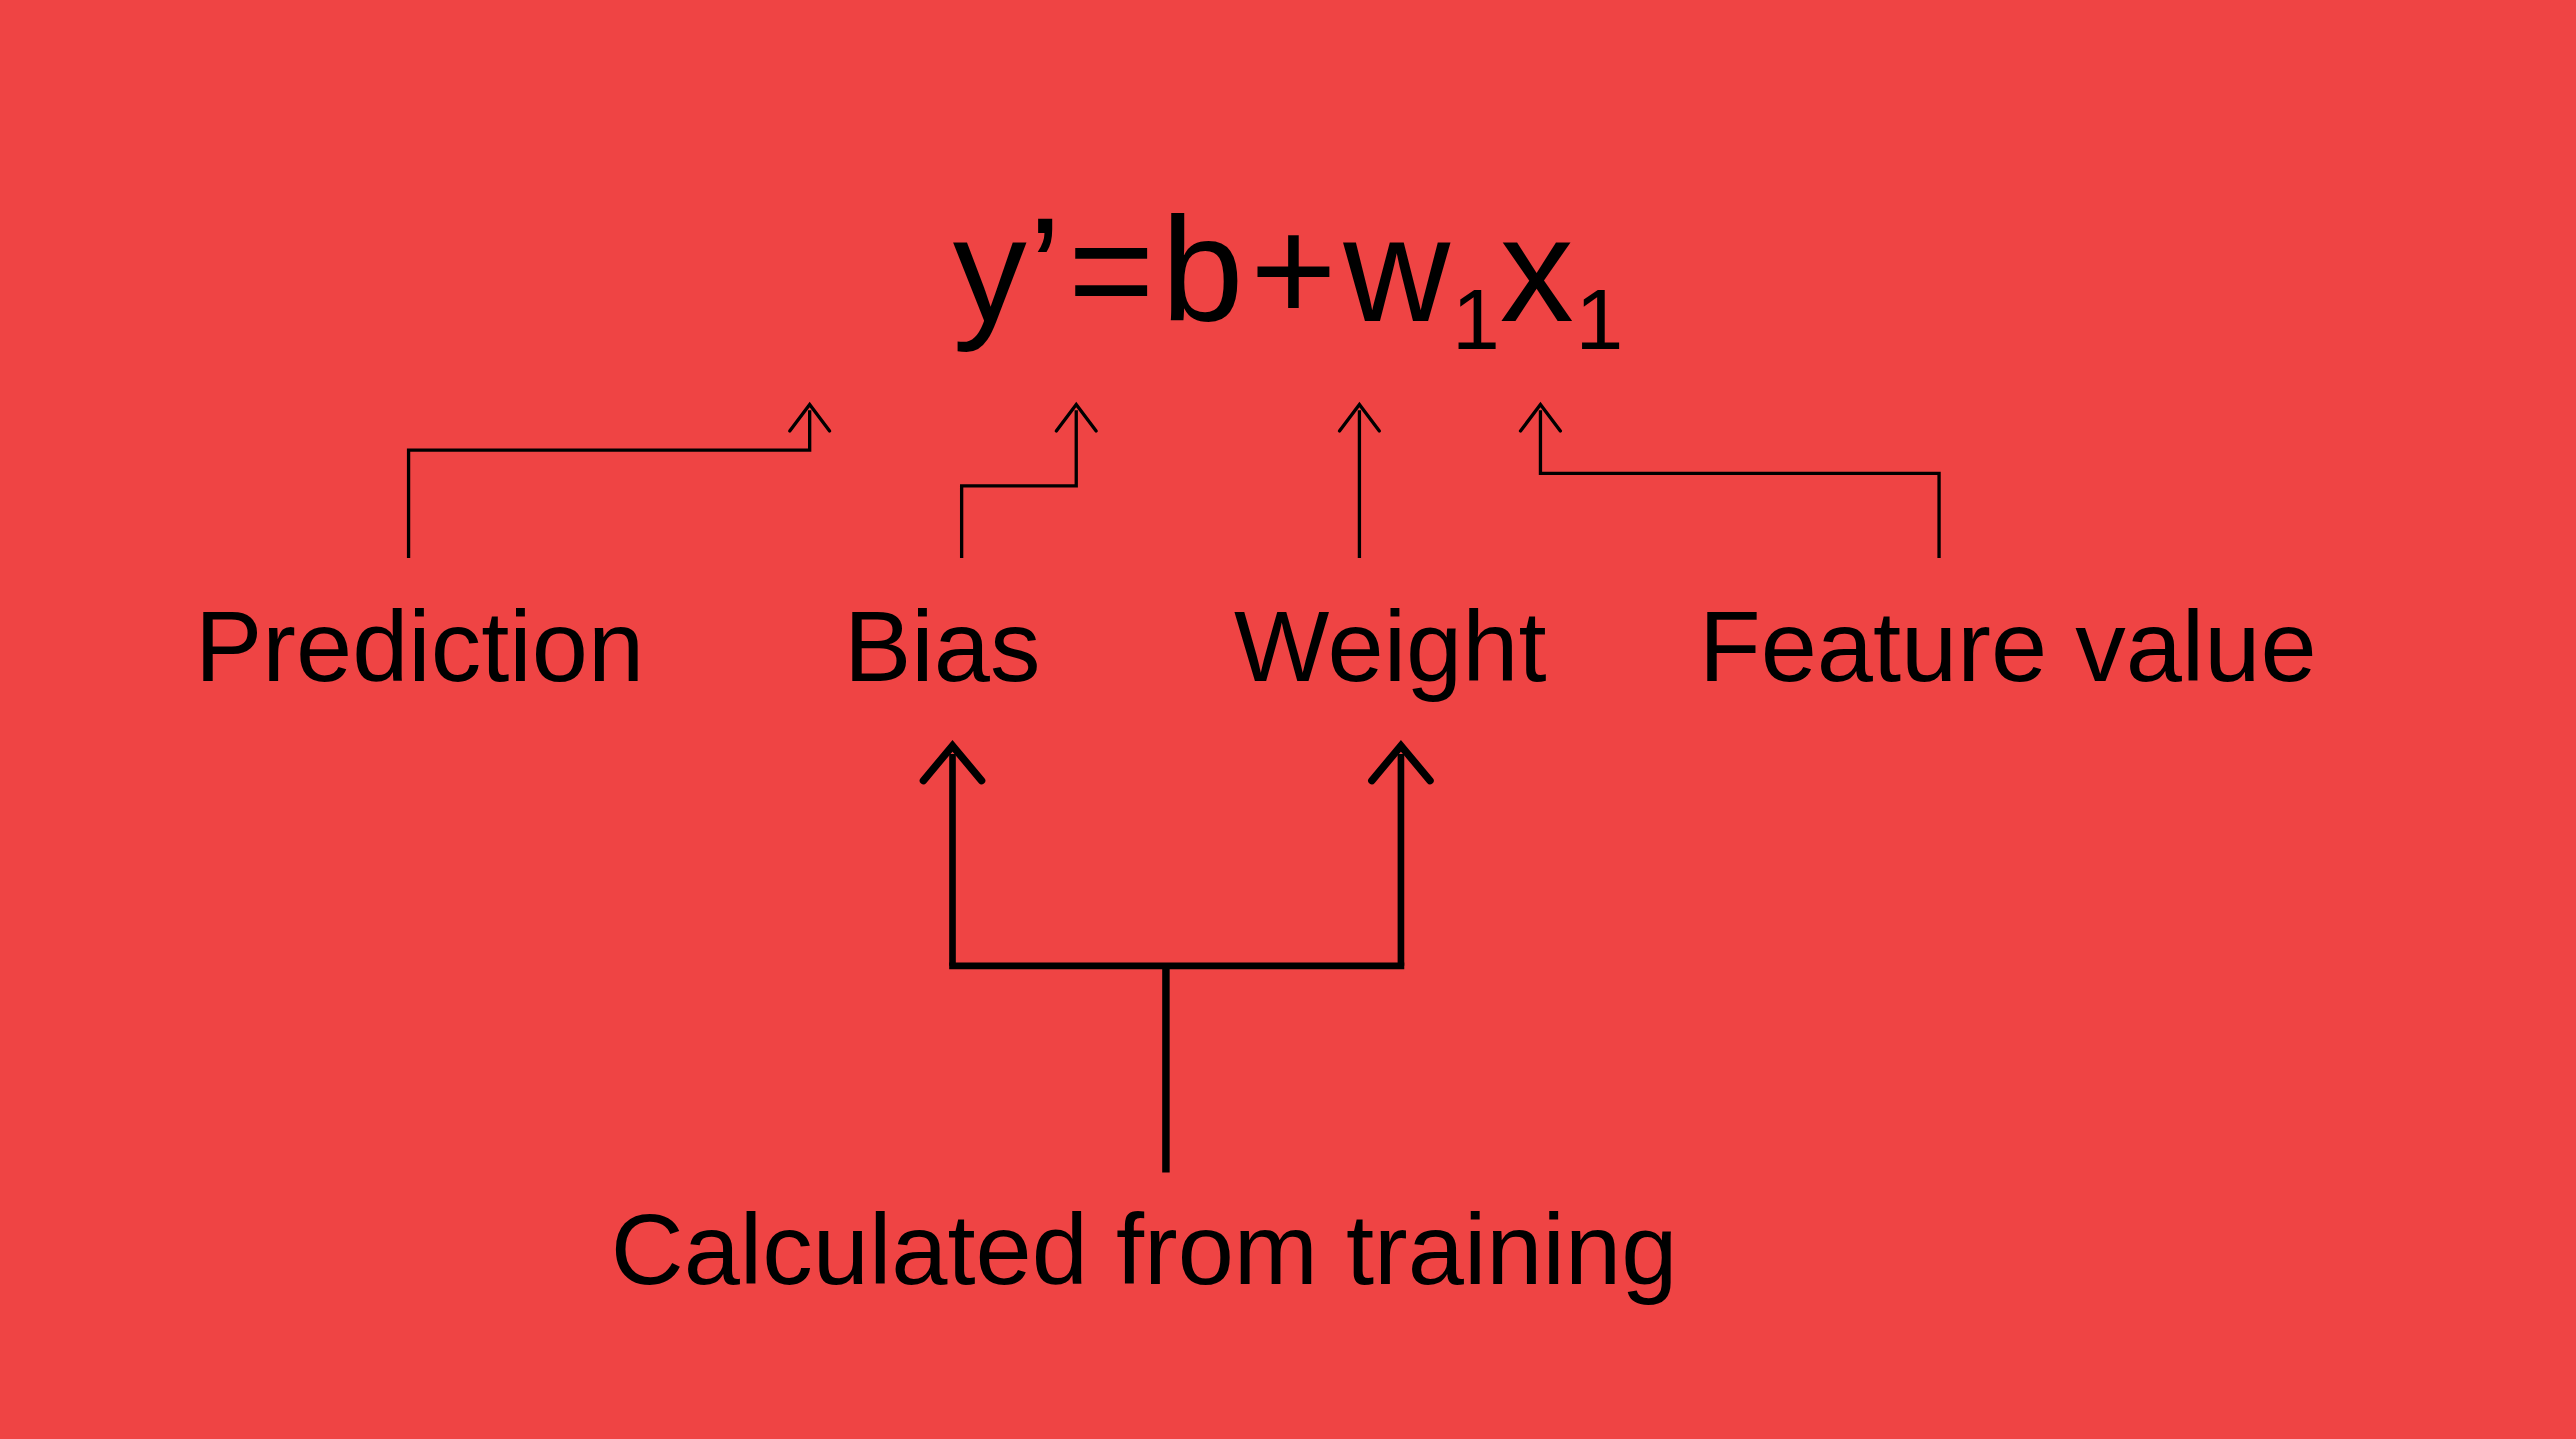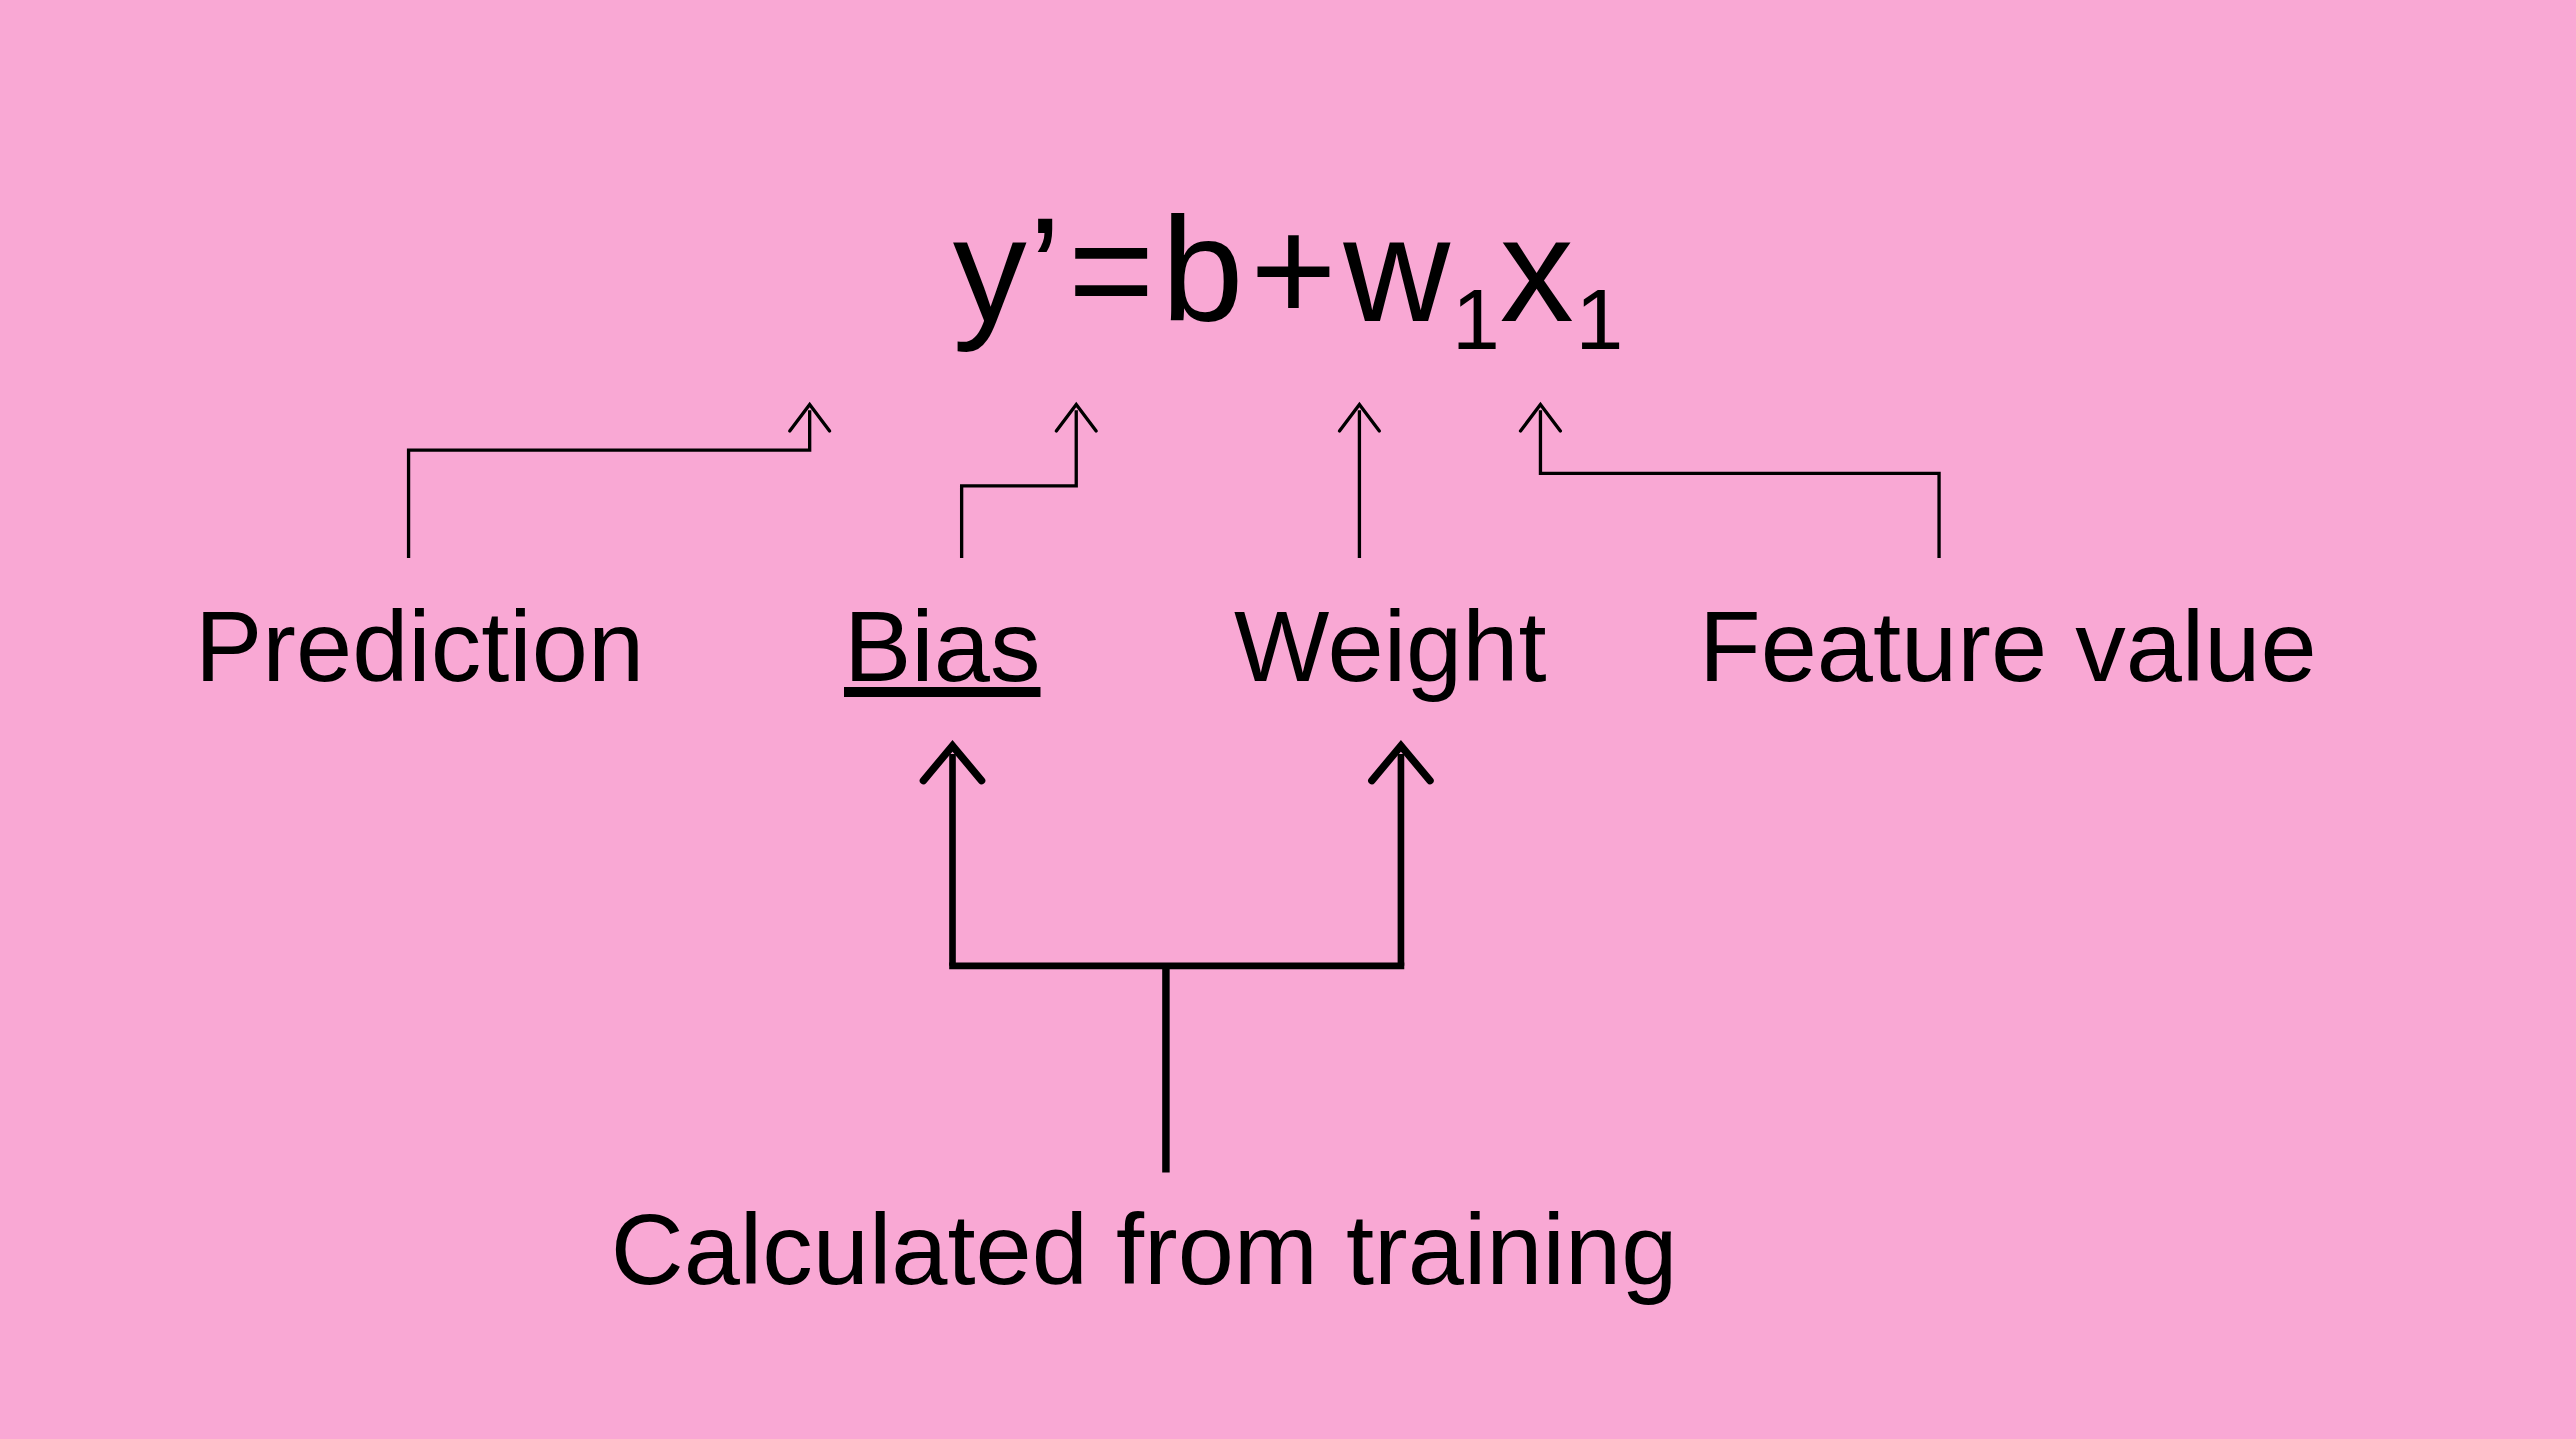--- a/index.html
+++ b/index.html
@@ -8,21 +8,21 @@
     background: #ffffff;
   }
   body {
     font-family: "Liberation Sans", sans-serif;
     color: #000000;
   }
   #stage {
     position: relative;
     width: 2576px;
     height: 1440px;
-    background: #f9a8d4;
+    background: #ef4444;
     overflow: hidden;
   }
   #diagram-svg {
     position: absolute;
     left: 0;
     top: 0;
     width: 2576px;
     height: 1440px;
     display: block;
   }
@@ -51,21 +51,21 @@
   }
   #equation .op {
     padding: 0 5px;
   }
   
   .term-label {
     top: 596px;
     font-size: 101px;
   }
   #label-prediction { left: 163px; margin-left: 32px; }
-  #label-bias       { left: 844px; text-decoration: underline; }
+  #label-bias       { left: 844px; }
   #label-weight     { left: 1234px; }
   #label-feature    { left: 1699px; }
   
   #caption-calculated {
     left: 0;
     top: 1199px;
     width: 2288px;
     text-align: center;
     font-size: 101px;
   }

